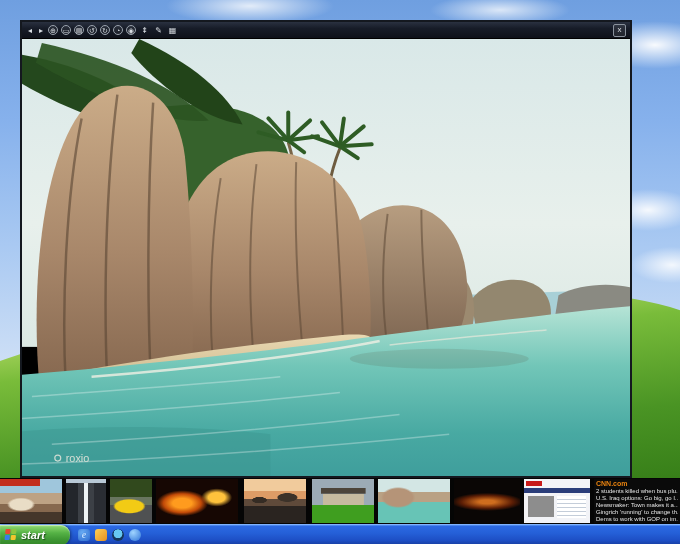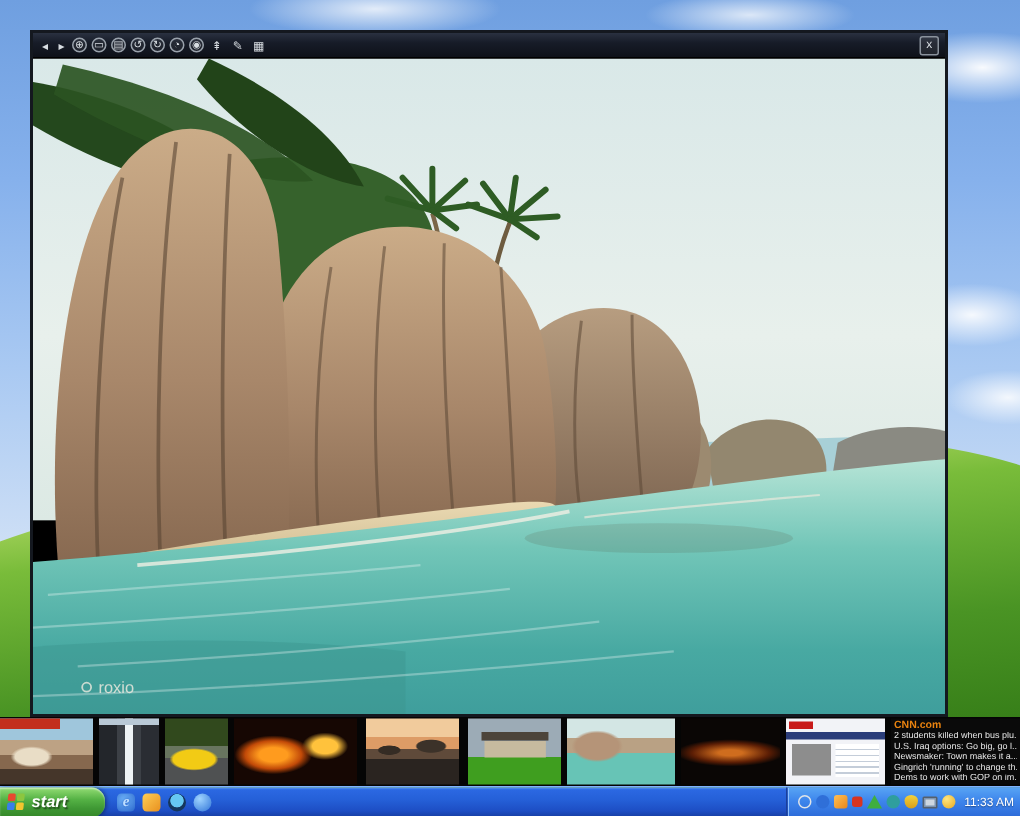--- a/index.html
+++ b/index.html
@@ -268,25 +268,13 @@
         <i class="f4"></i>
     </span>
     <span class="startlabel">start</span>
   </div>
   <div class="qlaunch">
     <span class="qicon q-ie">e</span>
     <span class="qicon q-orange"></span>
     <span class="qicon q-media"></span>
     <span class="qicon q-msn"></span>
   </div>
-  <div class="tray">
-    <span class="ticon ti-clock"></span>
-    <span class="ticon ti-blue"></span>
-    <span class="ticon ti-orange"></span>
-    <span class="ticon ti-red"></span>
-    <span class="ticon ti-tri"></span>
-    <span class="ticon ti-teal"></span>
-    <span class="ticon ti-shield"></span>
-    <span class="ticon ti-display"></span>
-    <span class="ticon ti-yellow"></span>
-    <span class="clock">11:33 AM</span>
-  </div>
 </div>
 
 </body></html>

